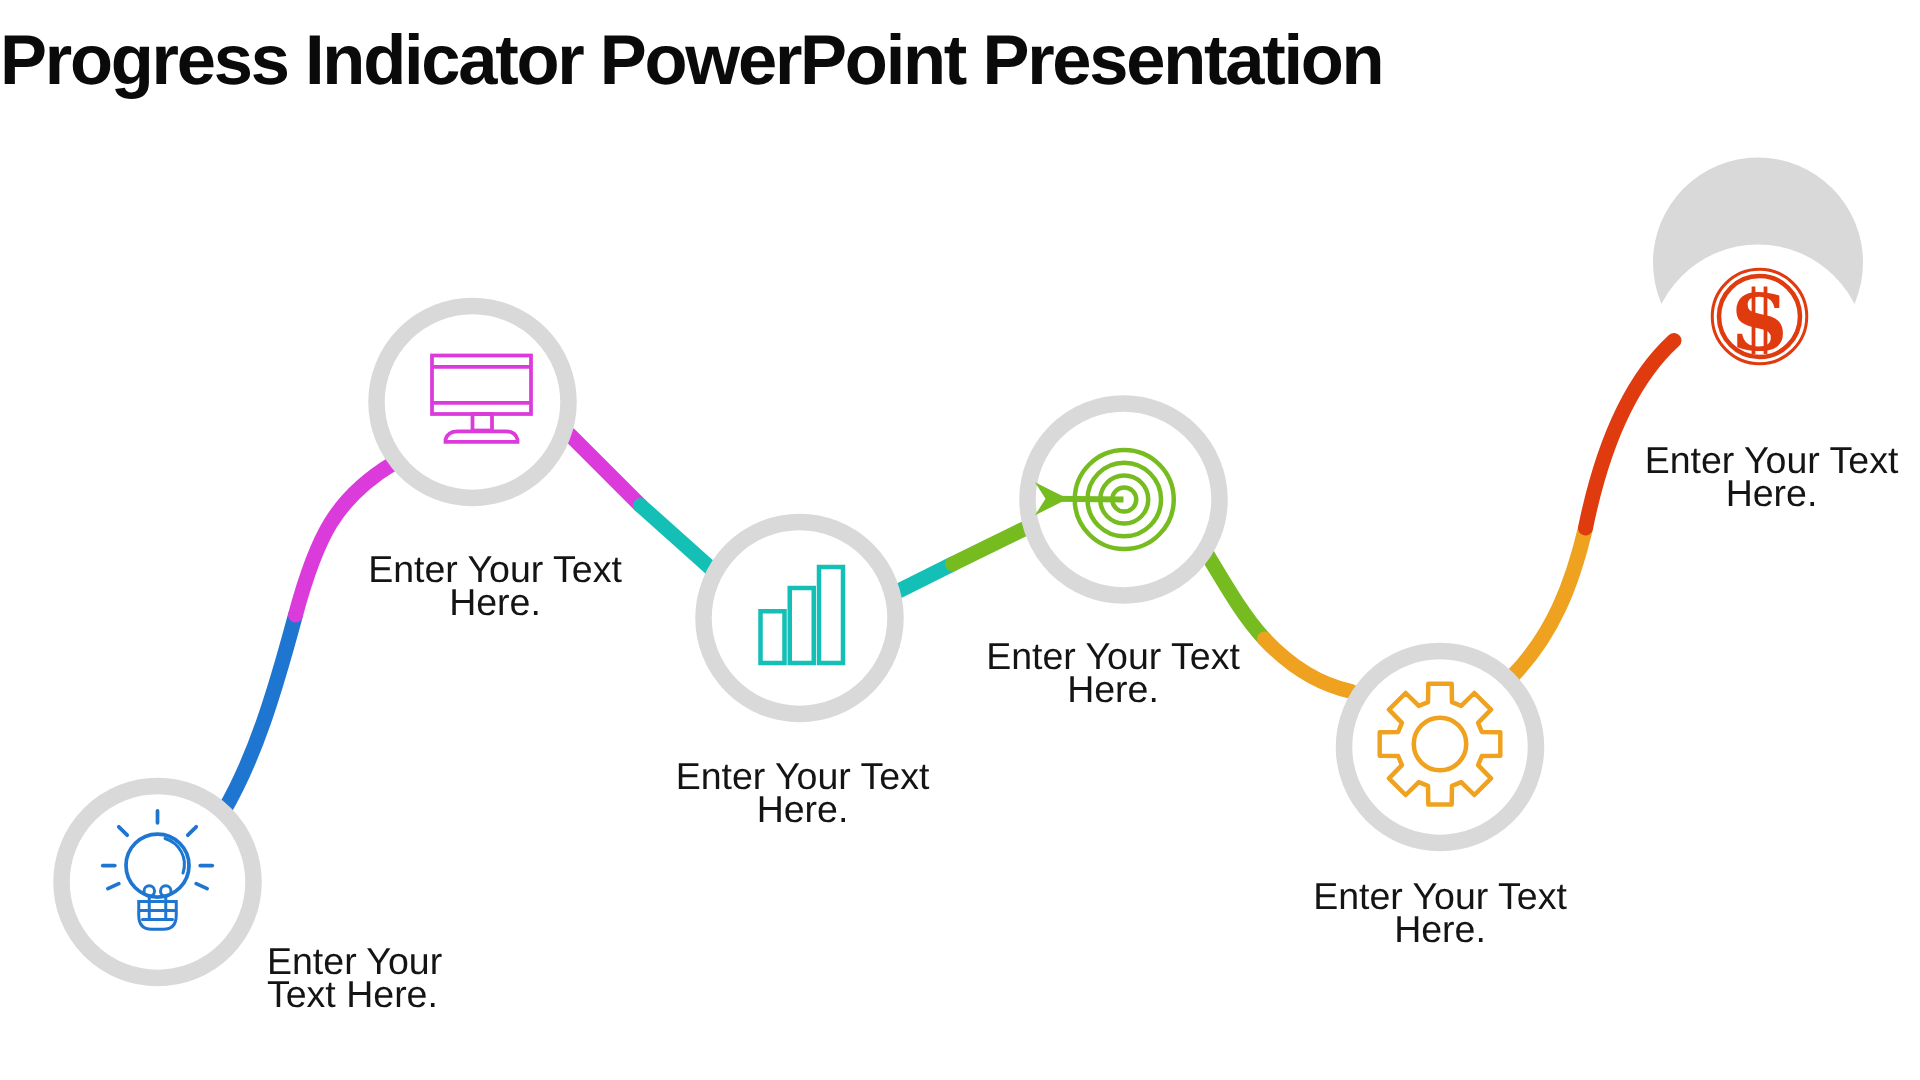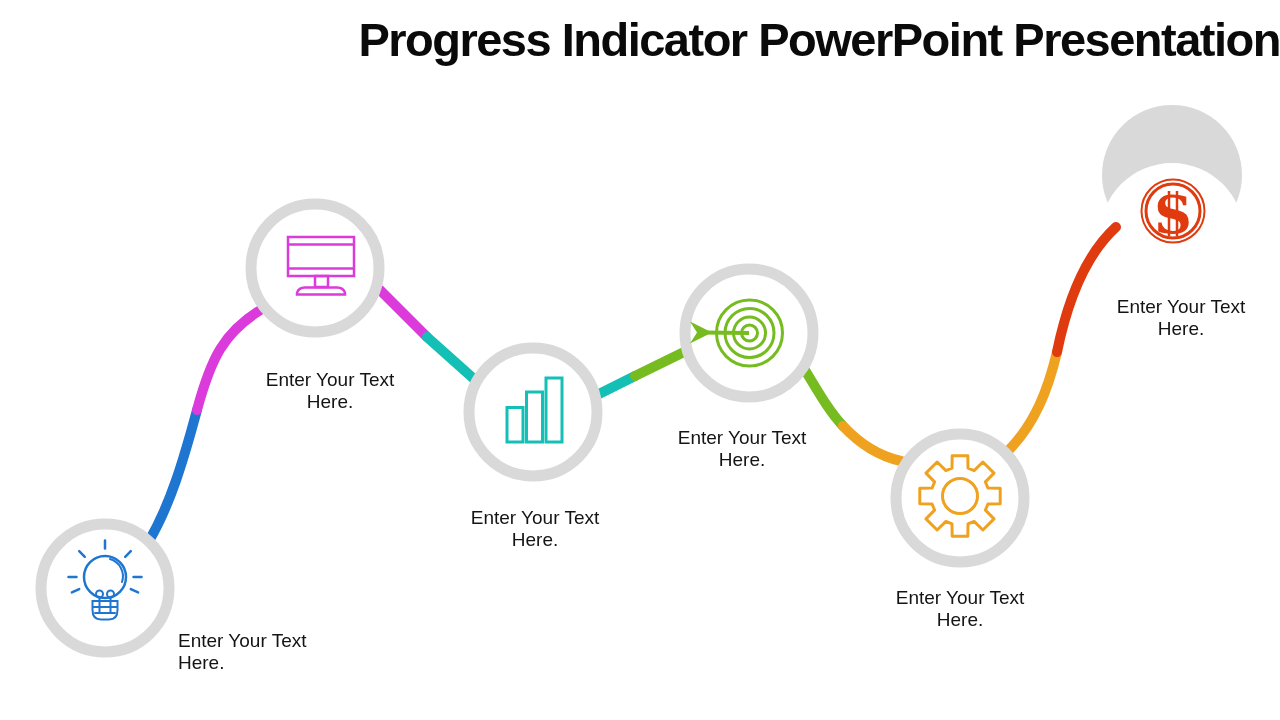--- a/index.html
+++ b/index.html
@@ -1,22 +1,22 @@
 <!DOCTYPE html>
 <html><head>
 <meta charset="utf-8">
 <style>
   html,body{margin:0;padding:0;background:#fff;}
   #slide{position:relative;width:1280px;height:720px;background:#fff;overflow:hidden;
          font-family:"Liberation Sans",sans-serif;}
-  #title{position:absolute;left:0;top:12px;width:1280px;text-align:right;
+  #title{position:absolute;left:0;top:12px;width:1280px;text-align:left;
          font-size:47px;font-weight:bold;letter-spacing:-1.5px;color:#0a0a0a;
          font-family:"Liberation Sans",sans-serif;}
   svg{position:absolute;left:0;top:0;}
-  .label{position:absolute;font-size:19px;line-height:22px;color:#141414;}
+  .label{position:absolute;font-size:25px;line-height:22px;color:#141414;}
   .label.center{text-align:center;}
 </style>
 </head>
 <body>
 
 <div id="slide">
 
   <div id="title">Progress Indicator PowerPoint Presentation</div>
 
   <svg width="1280" height="720" viewBox="0 0 1280 720">

